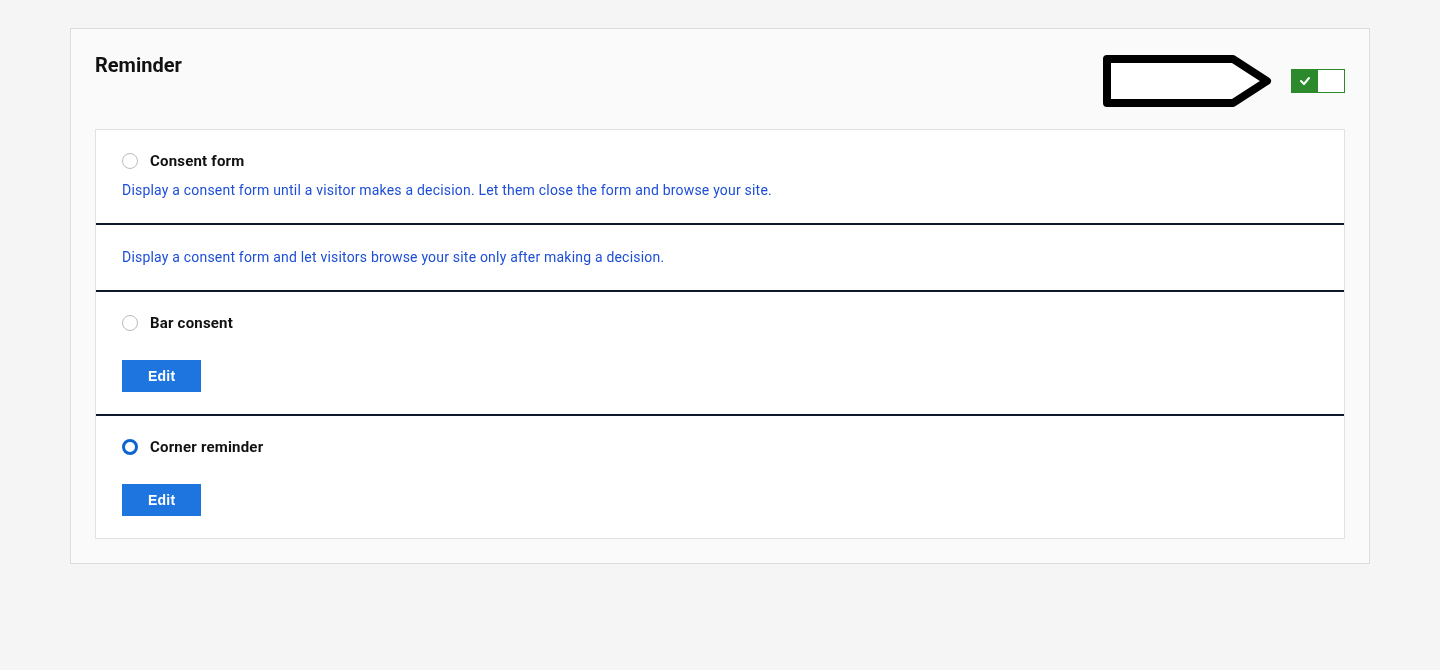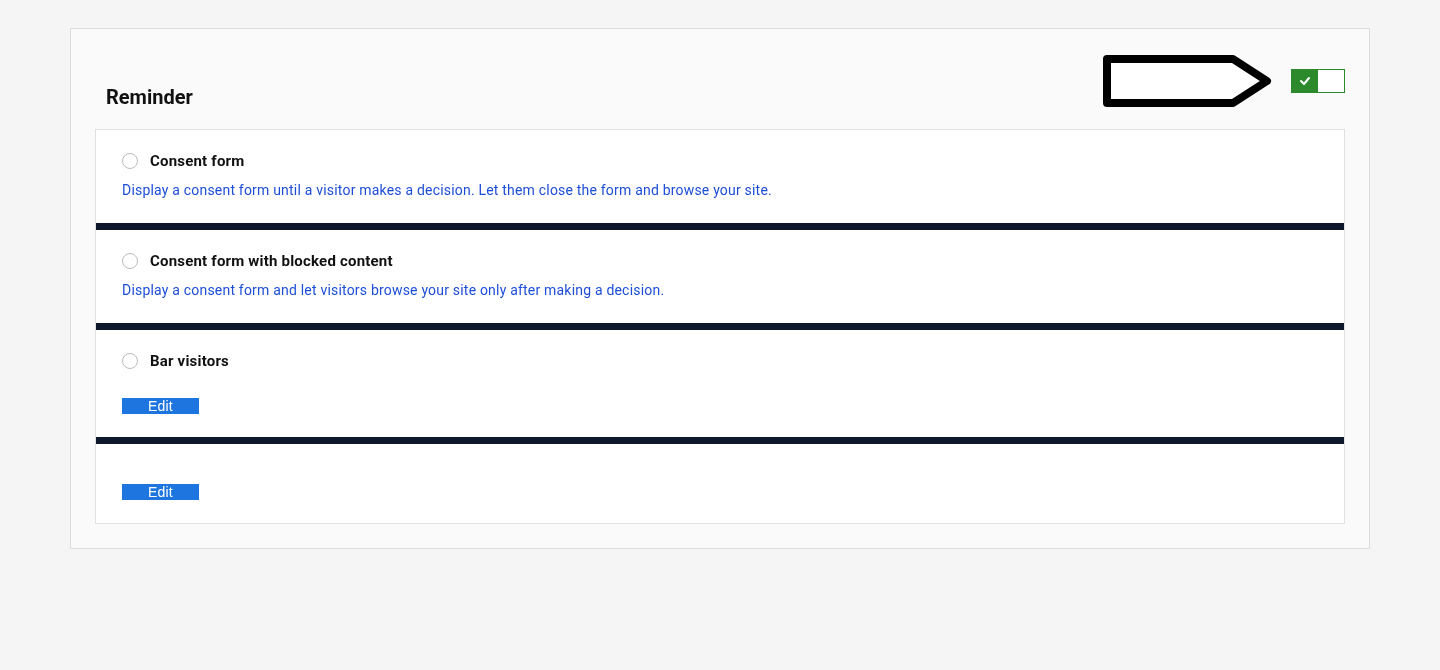--- a/index.html
+++ b/index.html
@@ -12,24 +12,23 @@
       background: #f5f5f5;
       padding: 28px 70px;
     }
     .panel {
       background: #fafafa;
       border: 1px solid #ddd;
       padding: 24px;
     }
     .panel-header {
       display: flex;
-      align-items: flex-end;
+      align-items: flex-start;
       justify-content: space-between;
       margin-bottom: 20px;
-      margin-left: 11px;
     }
     .panel-title {
       font-size: 20px;
       font-weight: 700;
       color: #111;
     }
     .header-right {
       display: flex;
       align-items: center;
       gap: 18px;
@@ -58,21 +57,21 @@
     .toggle-off {
       background: #fff;
       flex: 1;
     }
     .options {
       border: 1px solid #e2e2e2;
       background: #fff;
     }
     .option {
       padding: 22px 26px;
-      border-bottom: 7px solid #0f172a;
+      border-bottom: 2px solid #0f172a;
     }
     .option:last-child {
       border-bottom: none;
     }
     .option-head {
       display: flex;
       align-items: center;
       gap: 12px;
       margin-bottom: 10px;
     }
@@ -98,23 +97,23 @@
       font-size: 14px;
       color: #1d4ed8;
       line-height: 1.5;
       letter-spacing: 0.2px;
     }
     .edit-btn {
       margin-top: 18px;
       background: #1f75e0;
       color: #fff;
       border: none;
-      padding: 0 26px;
+      padding: 8px 26px;
       font-size: 14px;
-      font-weight: 400;
+      font-weight: 700;
       cursor: pointer;
       letter-spacing: 0.2px;
     }
   </style>
 </head>
 <body>
 
 <div class="panel">
   <div class="panel-header">
     <h2 class="panel-title">Reminder</h2>
@@ -139,33 +138,33 @@
 
     <div class="option">
       <div class="option-head">
         <span class="radio"></span>
         <span class="option-title">Consent form</span>
       </div>
       <p class="option-desc">Display a consent form until a visitor makes a decision. Let them close the form and browse your site.</p>
     </div>
 
     <div class="option">
-      <div class="option-head">
-        <span class="radio"></span>
-        <span class="option-title">Consent form with blocked content</span>
-      </div>
       <p class="option-desc">Display a consent form and let visitors browse your site only after making a decision.</p>
     </div>
 
     <div class="option">
       <div class="option-head">
         <span class="radio"></span>
-        <span class="option-title">Bar visitors</span>
+        <span class="option-title">Bar consent</span>
       </div>
       <button class="edit-btn">Edit</button>
     </div>
 
     <div class="option">
+      <div class="option-head">
+        <span class="radio selected"></span>
+        <span class="option-title">Corner reminder</span>
+      </div>
       <button class="edit-btn">Edit</button>
     </div>
 
   </div>
 </div>
 
 </body></html>

